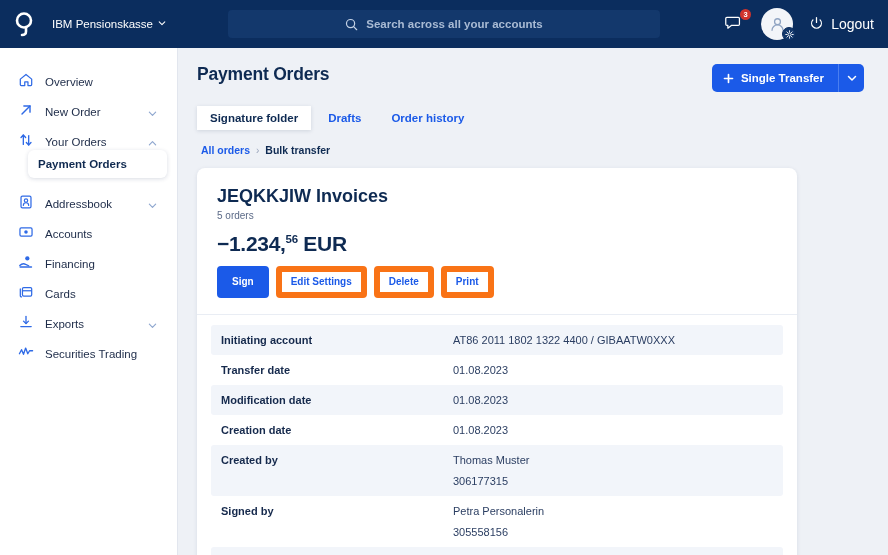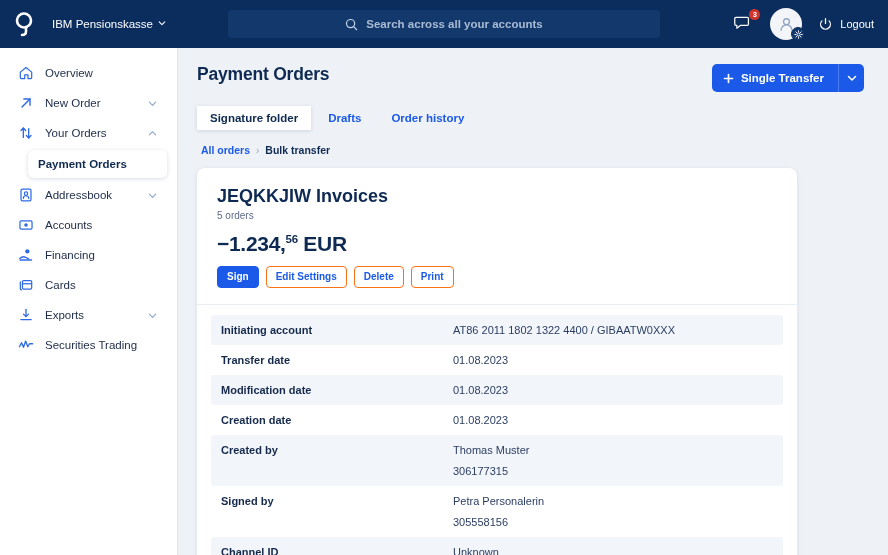--- a/index.html
+++ b/index.html
@@ -54,34 +54,34 @@
     background: #f3f5f9;
     display: flex; align-items: center; justify-content: center;
   }
   .avatar-gear {
     position: absolute; right: -3px; bottom: -1px;
     width: 14px; height: 14px; border-radius: 50%;
     background: #13386c; border: 1.5px solid #0b2d5e;
     display: flex; align-items: center; justify-content: center;
   }
   .logout {
-    display: flex; align-items: center; gap: 7px;
-    color: #fff; font-size: 11px; cursor: pointer;
+    display: flex; align-items: flex-start; gap: 7px;
+    color: #fff; font-size: 14px; cursor: pointer;
   }
 
   
   .sidebar {
     position: absolute; left: 0; top: 48px;
     width: 178px; height: 507px;
     background: #ffffff;
     border-right: 1px solid #e2e6ee;
     padding-top: 10px;
   }
   .nav-item {
-    display: flex; align-items: center;
+    display: flex; align-items: flex-end;
     height: 30px; margin: 0 10px;
     padding: 0 8px;
     border-radius: 6px;
     cursor: pointer;
     position: relative;
   }
   .nav-icon { width: 18px; display:flex; align-items:center; justify-content:flex-start; flex: 0 0 18px; }
   .nav-label {
     font-size: 11.5px; color: #1d2b48; margin-left: 9px;
     white-space: nowrap;
@@ -151,21 +151,21 @@
   .amount {
     font-size: 21px; font-weight: bold; color: #0e2a52;
     margin-top: 11px; letter-spacing: -.3px;
   }
   .amount sup { font-size: 11.5px; vertical-align: super; font-weight: bold; }
 
   .btn-row { display: flex; gap: 7px; margin-top: 10px; }
   .mini-btn {
     font-size: 10px; font-weight: bold;
     padding: 4px 9px; border-radius: 4px; cursor: pointer;
-    border: 1px solid #f97316; background: #fff; color: #1b5ae8;
+    border: 6px solid #f97316; background: #fff; color: #1b5ae8;
     line-height: 12px;
   }
   .mini-btn.filled { background: #1b5ae8; border-color: #1b5ae8; color: #fff; }
 
   .detail-table { padding: 10px 14px 14px 14px; }
   .drow { display: flex; padding: 9px 10px; border-radius: 3px; }
   .drow.alt { background: #f2f5fa; }
   .dlabel { width: 232px; font-size: 11px; font-weight: bold; color: #15294c; flex: 0 0 232px; }
   .dvalue { font-size: 11px; color: #2b3e62; }
   .dvalue .second { margin-top: 9px; }

